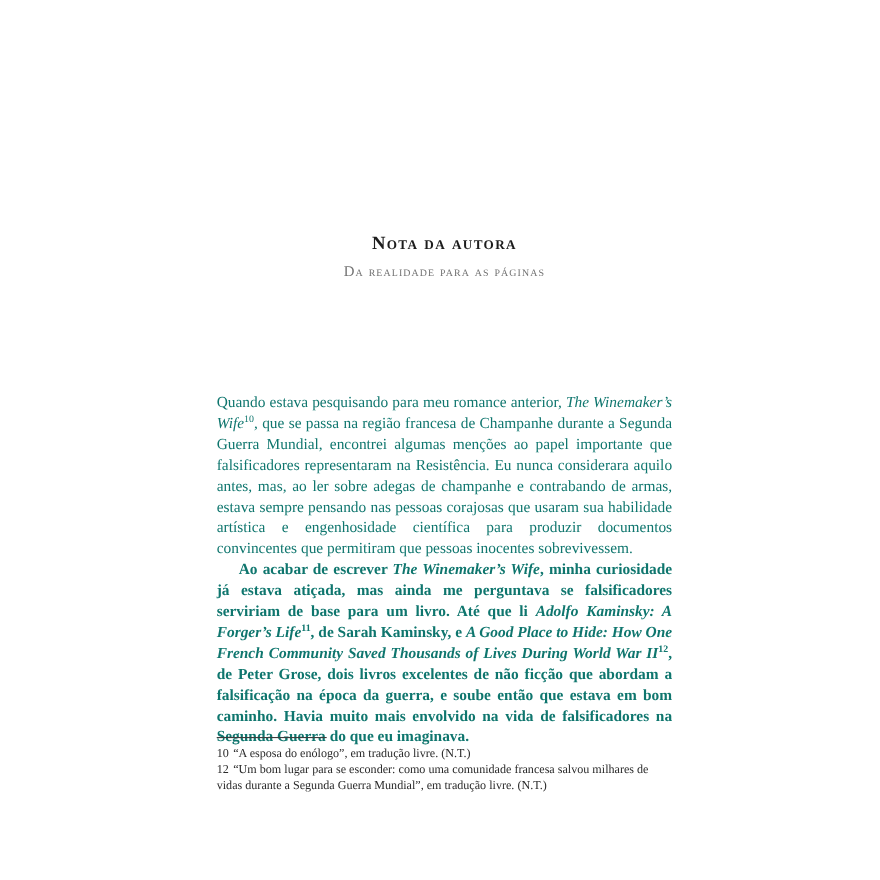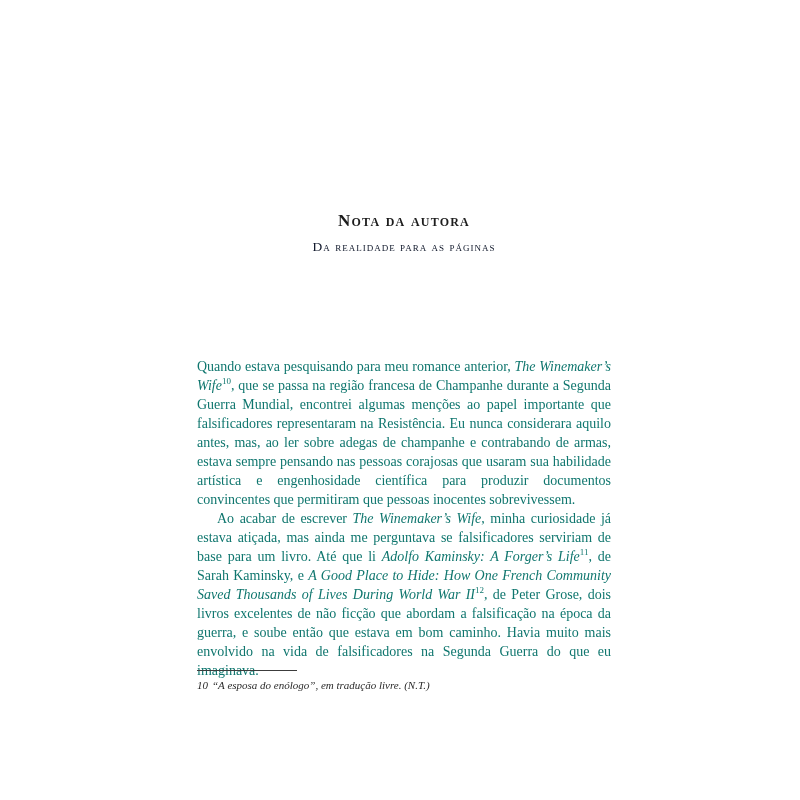--- a/index.html
+++ b/index.html
@@ -33,40 +33,41 @@
     color: #1d1d1d;
     line-height: 22px;
   }
   .chapter-subtitle {
     margin: 7px 0 0 0;
     font-family: "Liberation Serif", serif;
     font-size: 13.5px;
     font-weight: 400;
     font-variant: small-caps;
     letter-spacing: 1px;
-    color: #0f172a;
+    color: #737373;
     line-height: 16px;
   }
   .body-col {
     position: absolute;
     left: 197px;
     top: 357px;
     width: 414px;
     font-size: 14px;
     line-height: 19px;
     text-align: justify;
     color: #0f766e;
     hyphens: auto;
     -webkit-hyphens: auto;
   }
   .para {
     margin: 0;
   }
   .para.indent {
     text-indent: 20px;
+    font-weight: bold;
   }
   .it {
     font-style: italic;
   }
   .sup {
     font-size: 9px;
     font-style: normal;
     vertical-align: super;
     line-height: 0;
   }
@@ -81,21 +82,20 @@
     color: #2a2a2a;
   }
   .fn-rule {
     width: 100px;
     height: 0;
     border-top: 1px solid #3c3c3c;
     margin: 5px 0 7px 0;
   }
   .fn-item {
     margin: 0;
-    font-style: italic;
   }
   .fn-num {
     margin-right: 4px;
   }
 </style>
 </head>
 <body>
 
 <div class="sheet">
 
@@ -105,15 +105,16 @@
   </div>
 
   <div class="body-col">
     <p class="para"><span>Quando estava pesquisando para meu romance anterior, </span><span class="it">The Winemaker’s Wife</span><span class="sup">10</span><span>, que se passa na região francesa de Champanhe durante a Segunda Guerra Mundial, encontrei algumas menções ao papel importante que falsificadores representaram na Resistência. Eu nunca considerara aquilo antes, mas, ao ler sobre adegas de champanhe e contrabando de armas, estava sempre pensando nas pessoas corajosas que usaram sua habilidade artística e engenhosidade científica para produzir documentos convincentes que permitiram que pessoas inocentes sobrevivessem.</span></p>
     <p class="para indent"><span>Ao acabar de escrever </span><span class="it">The Winemaker’s Wife</span><span>, minha curiosidade já estava atiçada, mas ainda me perguntava se falsificadores serviriam de base para um livro. Até que li </span><span class="it">Adolfo Kaminsky: A Forger’s Life</span><span class="sup">11</span><span>, de Sarah Kaminsky, e </span><span class="it">A Good Place to Hide: How One French Community Saved Thousands of Lives During World War II</span><span class="sup">12</span><span>, de Peter Grose, dois livros excelentes de não ficção que abordam a falsificação na época da guerra, e soube então que estava em bom caminho. Havia muito mais envolvido na vida de falsificadores na Segunda Guerra do que eu imaginava.</span></p>
   </div>
 
   <div class="footnotes">
     <div class="fn-rule"></div>
     <p class="fn-item"><span class="fn-num">10</span><span>“A esposa do enólogo”, em tradução livre. (N.T.)</span></p>
+    <p class="fn-item"><span class="fn-num">12</span><span>“Um bom lugar para se esconder: como uma comunidade francesa salvou milhares de vidas durante a Segunda Guerra Mundial”, em tradução livre. (N.T.)</span></p>
   </div>
 
 </div>
 
 </body></html>

